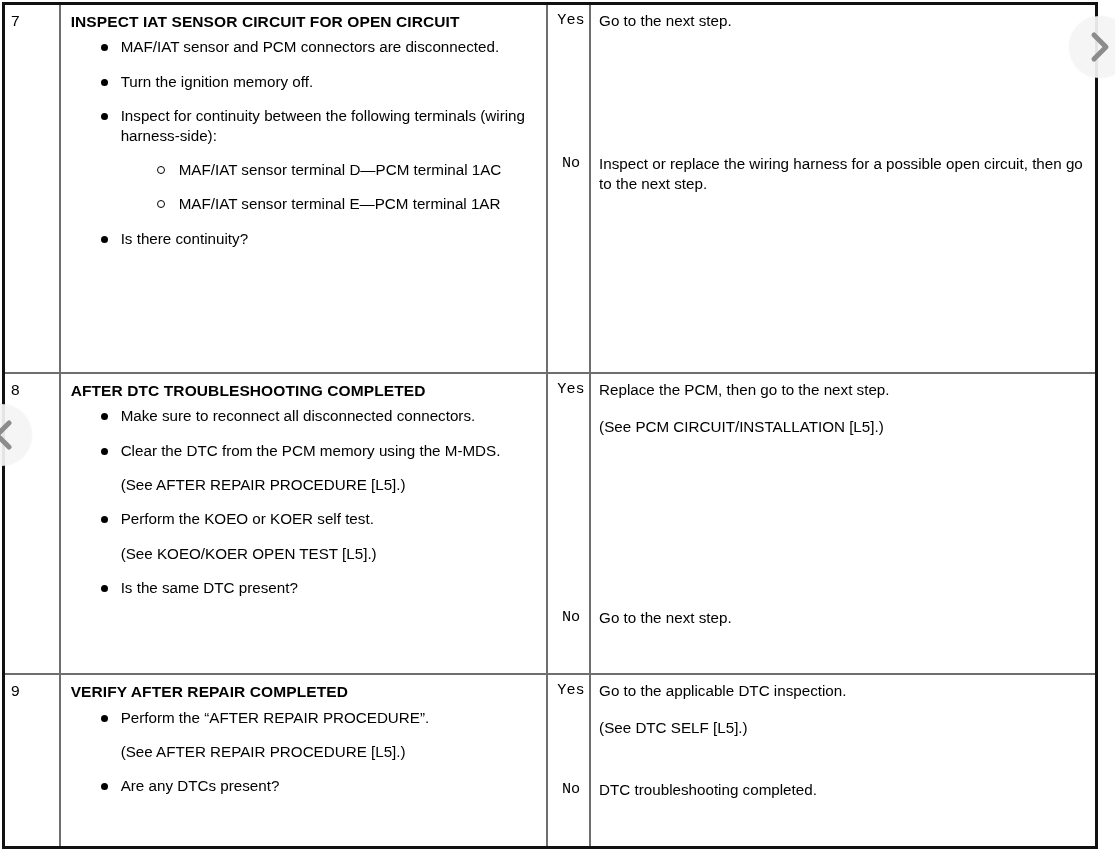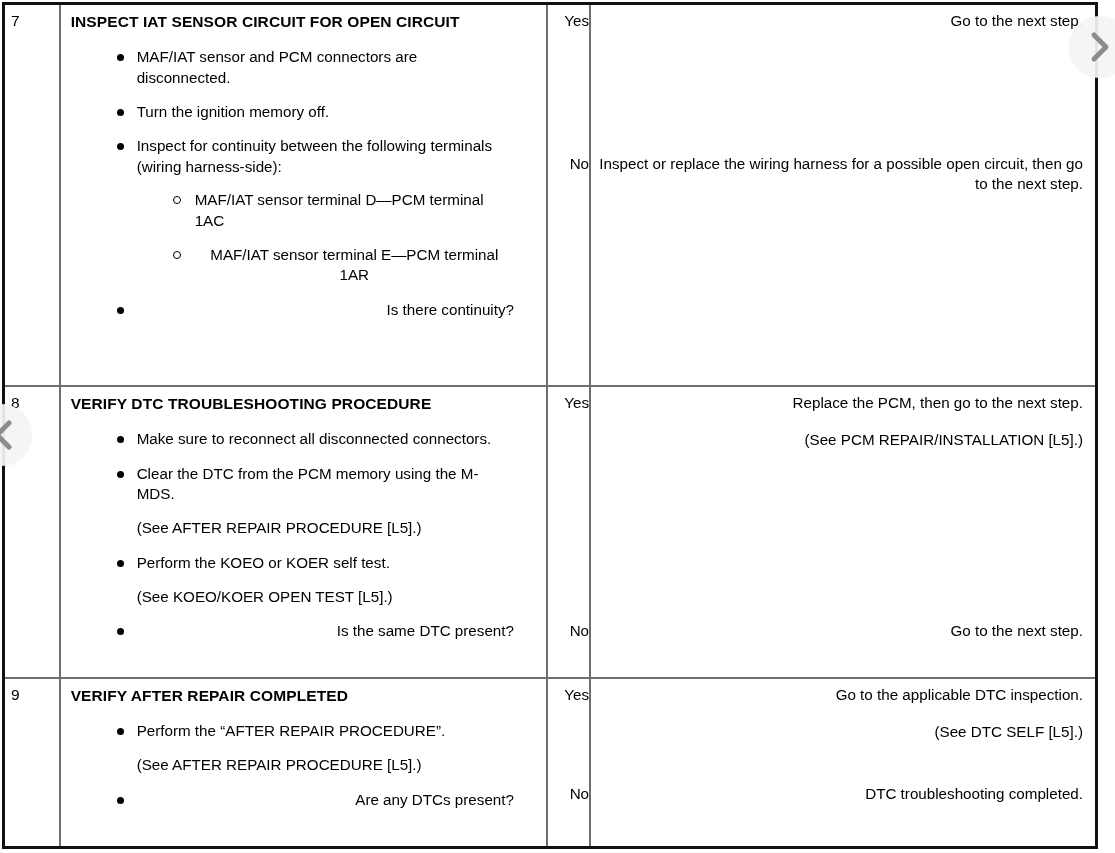--- a/index.html
+++ b/index.html
@@ -44,57 +44,57 @@
   .dtc-table td {
     vertical-align: top;
     padding: 0;
     border: 0;
   }
 
   
   .col-step   { width: 56px;  border-right: 2px solid #6e6e6e; }
   .col-body   { width: 486px; border-right: 2px solid #6e6e6e; }
   .col-ans    { width: 43px;  border-right: 2px solid #6e6e6e; }
-  .col-result { width: 505px; text-align: right; }
+  .col-result { width: 505px; }
 
   .row-sep > td { border-top: 2px solid #6e6e6e; }
   .inner-sep    { border-top: 2px solid #6e6e6e; }
 
   .step-num {
     font-size: 15.5px;
     line-height: 1.1;
     padding: 7px 0 0 6px;
   }
 
   .body-cell {
-    padding: 7px 16px 8px 10px;
+    padding: 7px 6px 8px 10px;
   }
 
   .body-title {
     font-size: 15.5px;
     font-weight: bold;
     letter-spacing: 0.1px;
     line-height: 1.25;
     margin: 0 0 6px 0;
     white-space: nowrap;
   }
 
   ul.bullets {
     list-style: none;
-    margin: 16px;
+    margin: 0;
     padding: 0 0 0 28px;
   }
   ul.bullets > li {
     position: relative;
     font-size: 15.2px;
     line-height: 1.34;
     margin: 0 0 14px 0;
     padding-left: 22px;
   }
-  ul.bullets > li:last-child { margin-bottom: 0; text-align: right; }
+  ul.bullets > li:last-child { margin-bottom: 0; }
 
   ul.bullets > li.dot::before {
     content: "";
     position: absolute;
     left: 2px;
     top: 7px;
     width: 7px;
     height: 7px;
     border-radius: 50%;
     background: #000000;
@@ -107,38 +107,39 @@
     margin: 13px 0 0 0;
     padding: 0 0 0 34px;
   }
   ul.subbullets > li {
     position: relative;
     font-size: 15.2px;
     line-height: 1.34;
     margin: 0 0 14px 0;
     padding-left: 24px;
   }
-  ul.subbullets > li:last-child { margin-bottom: 2px; text-align: center; }
+  ul.subbullets > li:last-child { margin-bottom: 2px; }
   ul.subbullets > li::before {
     content: "";
     position: absolute;
     left: 2px;
     top: 6px;
     width: 6px;
     height: 6px;
     border-radius: 50%;
     border: 1.6px solid #000000;
     background: transparent;
   }
 
   .ans-cell {
     font-size: 15.2px;
     line-height: 1.25;
     padding: 6px 0 0 5px;
-    text-align: right;
+    text-align: center;
+    font-family: Liberation Mono, monospace;
   }
 
   .result-cell {
     font-size: 15.2px;
     line-height: 1.34;
     padding: 6px 12px 8px 8px;
   }
   .result-cell p { margin: 0 0 17px 0; }
   .result-cell p:last-child { margin-bottom: 0; }
 
@@ -223,21 +224,21 @@
           </div>
         </td>
       </tr>
 
       <tr class="row-sep">
         <td class="col-step" rowspan="2">
           <div class="step-num">8</div>
         </td>
         <td class="col-body" rowspan="2">
           <div class="body-cell">
-            <div class="body-title">VERIFY DTC TROUBLESHOOTING PROCEDURE</div>
+            <div class="body-title">AFTER DTC TROUBLESHOOTING COMPLETED</div>
             <ul class="bullets">
               <li class="dot">
                 <span>Make sure to reconnect all disconnected connectors.</span>
               </li>
               <li class="dot">
                 <span>Clear the DTC from the PCM memory using the M-MDS.</span>
               </li>
               <li class="plain">
                 <span>(See AFTER REPAIR PROCEDURE [L5].)</span>
               </li>
@@ -252,21 +253,21 @@
               </li>
             </ul>
           </div>
         </td>
         <td class="col-ans" style="height:228px;">
           <div class="ans-cell">Yes</div>
         </td>
         <td class="col-result">
           <div class="result-cell">
             <p>Replace the PCM, then go to the next step.</p>
-            <p>(See PCM REPAIR/INSTALLATION [L5].)</p>
+            <p>(See PCM CIRCUIT/INSTALLATION [L5].)</p>
           </div>
         </td>
       </tr>
       <tr>
         <td class="col-ans inner-sep">
           <div class="ans-cell">No</div>
         </td>
         <td class="col-result inner-sep">
           <div class="result-cell">
             <p>Go to the next step.</p>

